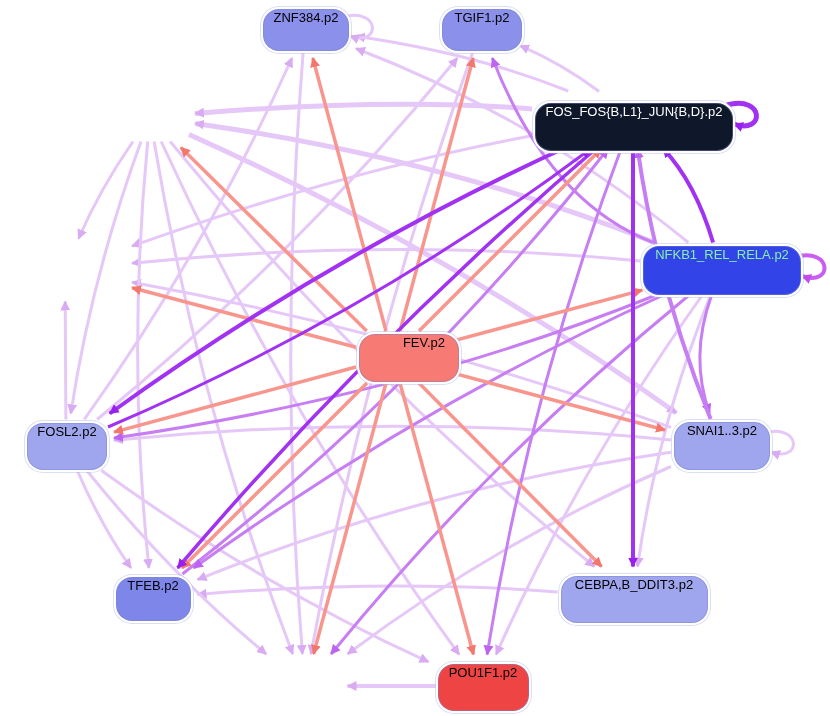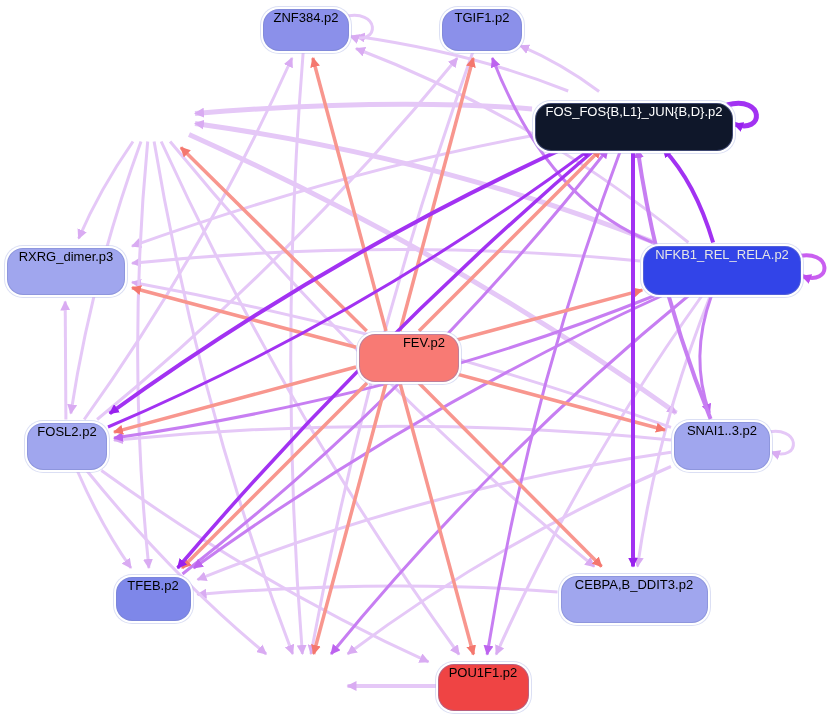--- a/index.html
+++ b/index.html
@@ -111,25 +111,22 @@
     </svg>
 <div class="node" style="left: 263px; top: 9px; width: 84px; height: 40px; background: rgb(139, 144, 234); color: rgb(0, 0, 0);">
       <span>ZNF384.p2</span>
     </div>
     <div class="node" style="left: 442px; top: 9px; width: 78px; height: 40px; background: rgb(139, 144, 234); color: rgb(0, 0, 0);">
       <span>TGIF1.p2</span>
     </div>
     <div class="node" style="left: 535px; top: 94px; width: 196px; height: 46px; background: #0f172a; color: rgb(255, 255, 255); margin-top: 9px;">
       <span>FOS_FOS{B,L1}_JUN{B,D}.p2</span>
     </div>
-    <div class="node" style="left: 643px; top: 245.5px; width: 156px; height: 47px; background: rgb(50, 68, 232); color: #e5e5e5;">
+    <div class="node" style="left: 643px; top: 245.5px; width: 156px; height: 47px; background: rgb(50, 68, 232); color: #86efac;">
       <span>NFKB1_REL_RELA.p2</span>
-    </div>
-    <div class="node" style="left: 7px; top: 247.5px; width: 116px; height: 45px; background: rgb(160, 166, 238); color: rgb(0, 0, 0);">
-      <span>RXRG_dimer.p3</span>
     </div>
     <div class="node" style="left: 359px; top: 334px; width: 68px; height: 46px; background: rgb(248, 122, 116); color: rgb(0, 0, 0); padding-left: 30px;">
       <span>FEV.p2</span>
     </div>
     <div class="node" style="left: 27px; top: 422.5px; width: 78px; height: 45px; background: rgb(160, 166, 238); color: rgb(0, 0, 0);">
       <span>FOSL2.p2</span>
     </div>
     <div class="node" style="left: 674px; top: 422px; width: 94px; height: 46px; background: rgb(160, 166, 238); color: rgb(0, 0, 0);">
       <span>SNAI1..3.p2</span>
     </div>

